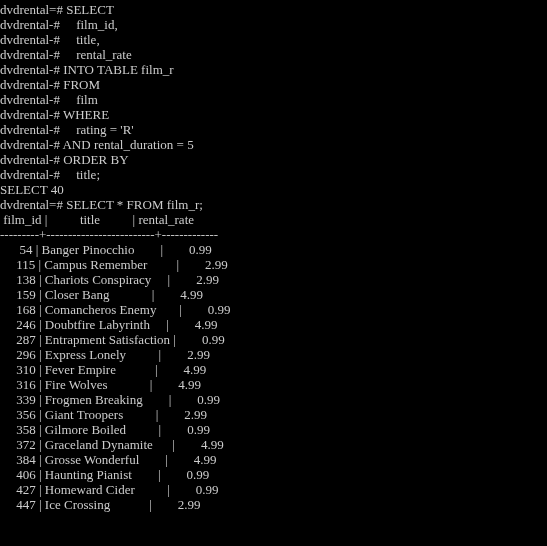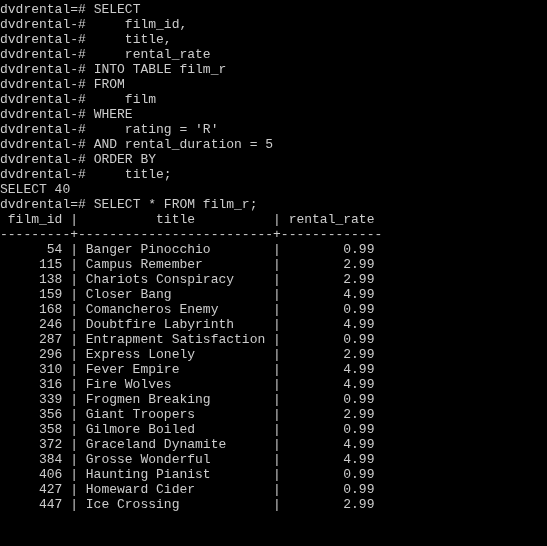--- a/index.html
+++ b/index.html
@@ -10,20 +10,21 @@
     font-family: "Consolas", "Courier New", monospace;
     font-size: 13px;
     line-height: 15px;
     width: 547px;
     height: 546px;
     overflow: hidden;
   }
   .terminal {
     padding: 2px 17px 0 0;
     white-space: pre;
+    font-family: Liberation Serif, serif;
   }
   .header { color: #ccc; }
   .sep    { color: #ccc; }
 </style>
 </head>
 <body>
 
 <div class="terminal"><span><span>dvdrental=# </span><span>SELECT</span></span>
 <span><span>dvdrental-# </span><span>    film_id,</span></span>
 <span><span>dvdrental-# </span><span>    title,</span></span>

